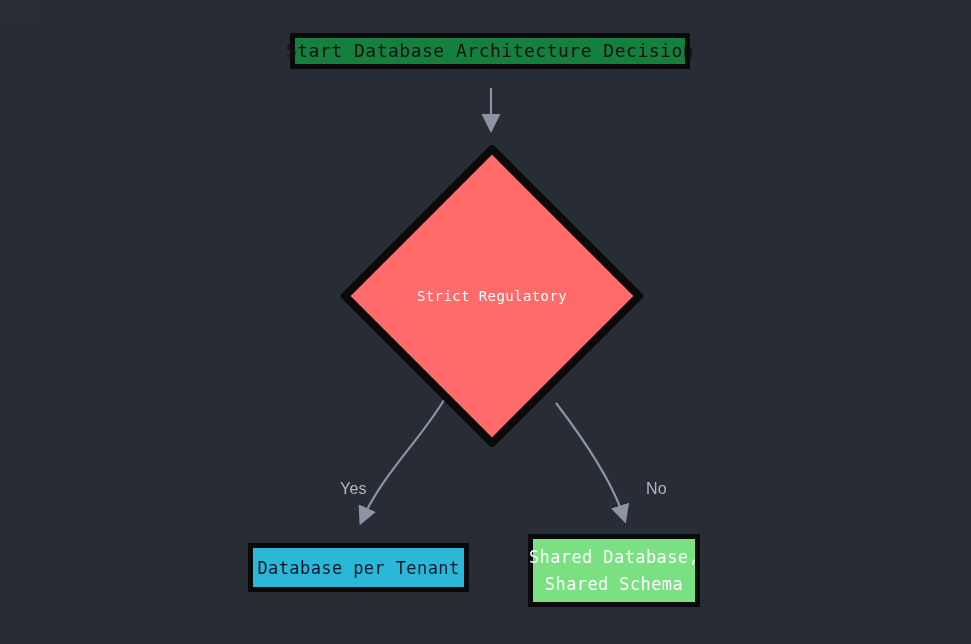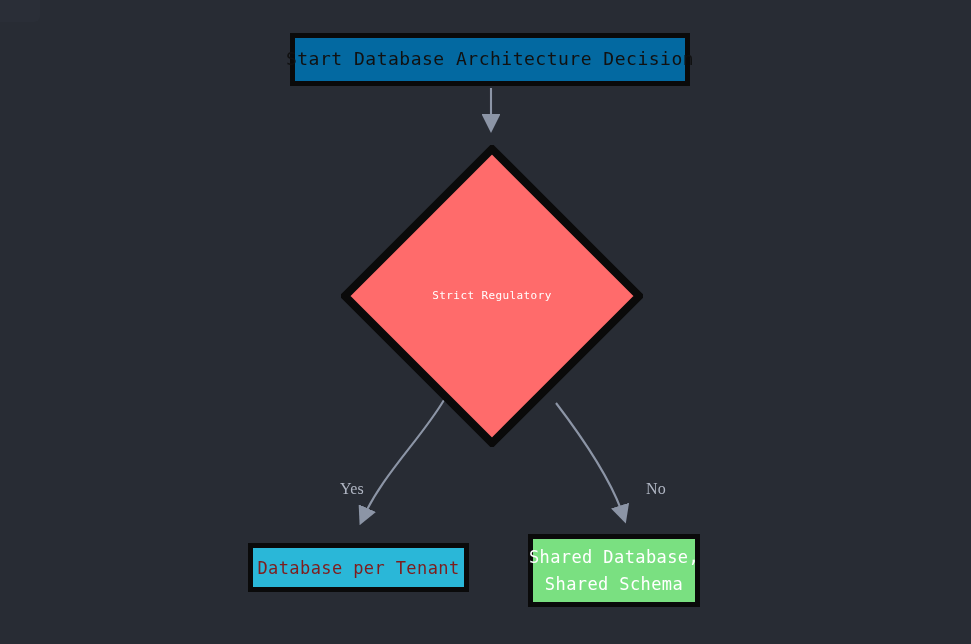--- a/index.html
+++ b/index.html
@@ -45,22 +45,22 @@
     display: flex;
     align-items: center;
     justify-content: center;
     text-align: center;
   }
   
   .node-start {
     left: 290px;
     top: 33px;
     width: 400px;
-    height: 53px;
-    background: #0369a1;
+    height: 36px;
+    background: #15803d;
     border: 5px solid #0a0a0a;
     color: #111111;
     font-size: 18px;
     letter-spacing: 0.5px;
     line-height: 1.25;
     white-space: pre;
   }
   
   .node-decision {
     left: 341px;
@@ -81,34 +81,34 @@
     position: absolute;
     left: 0;
     top: 0;
     width: 302px;
     height: 302px;
     display: flex;
     align-items: center;
     justify-content: center;
     flex-direction: column;
     color: #ffffff;
-    font-size: 11px;
+    font-size: 14px;
     line-height: 1.6;
     letter-spacing: 0.4px;
     white-space: pre;
   }
   
   .node-tenant {
     left: 248px;
     top: 543px;
     width: 221px;
     height: 49px;
     background: #2ab7d8;
     border: 5px solid #0a0a0a;
-    color: #7f1d1d;
+    color: #0f172a;
     font-size: 17px;
     letter-spacing: 0.4px;
     white-space: pre;
   }
   
   .node-shared {
     left: 528px;
     top: 534px;
     width: 172px;
     height: 73px;
@@ -121,21 +121,21 @@
     flex-direction: column;
     white-space: pre;
   }
   .node-line {
     display: block;
   }
   
   .edge-label {
     position: absolute;
     color: #b0b6c3;
-    font-family: Liberation Serif, serif;
+    font-family: Liberation Sans, sans-serif;
     font-size: 16px;
     letter-spacing: 0.2px;
     white-space: nowrap;
   }
   .label-yes {
     left: 340px;
     top: 480px;
   }
   .label-no {
     left: 646px;

